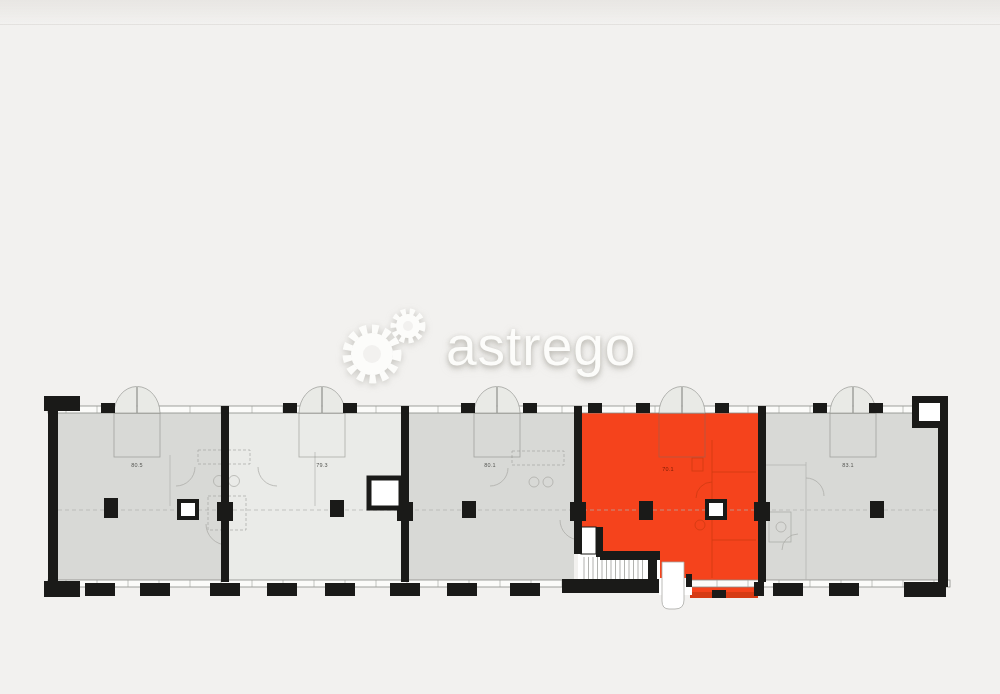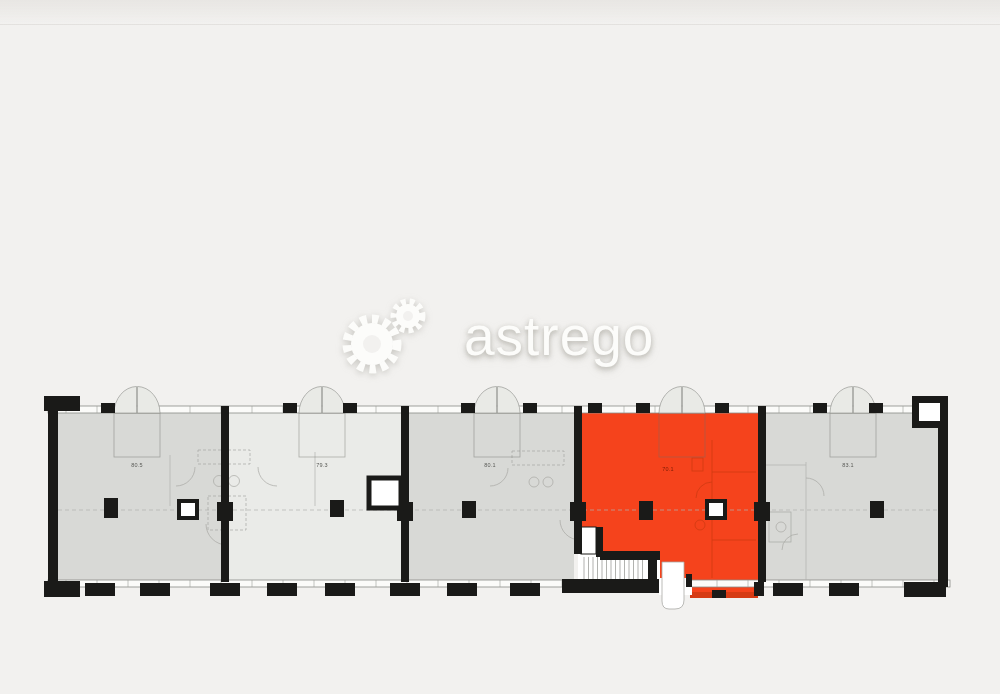--- a/index.html
+++ b/index.html
@@ -18,22 +18,22 @@
     --bg:#f2f1ef;
   }
   .page{position:absolute;inset:0;}
   .top-band{
     position:absolute;left:0;top:0;width:1000px;height:24px;
     background:linear-gradient(#e8e6e3,rgba(242,241,239,0));
     border-bottom:1px solid rgba(0,0,0,0.02);
   }
   
   .watermark{
-    position:absolute;left:336px;top:296px;height:80px;
-    display:flex;align-items:center;gap:32px;
+    position:absolute;left:336px;top:306px;height:80px;
+    display:flex;align-items:center;gap:14px;
     filter:drop-shadow(0 2px 3px rgba(168,166,158,0.55));
     pointer-events:none;
   }
   .wm-text{
     font-size:55px;line-height:1;color:#fcfcfa;
     letter-spacing:1px;font-weight:500;
     text-shadow:0 2px 4px rgba(168,166,158,0.45);
   }
   
   .plan{position:absolute;left:0;top:0;width:1000px;height:694px;}

